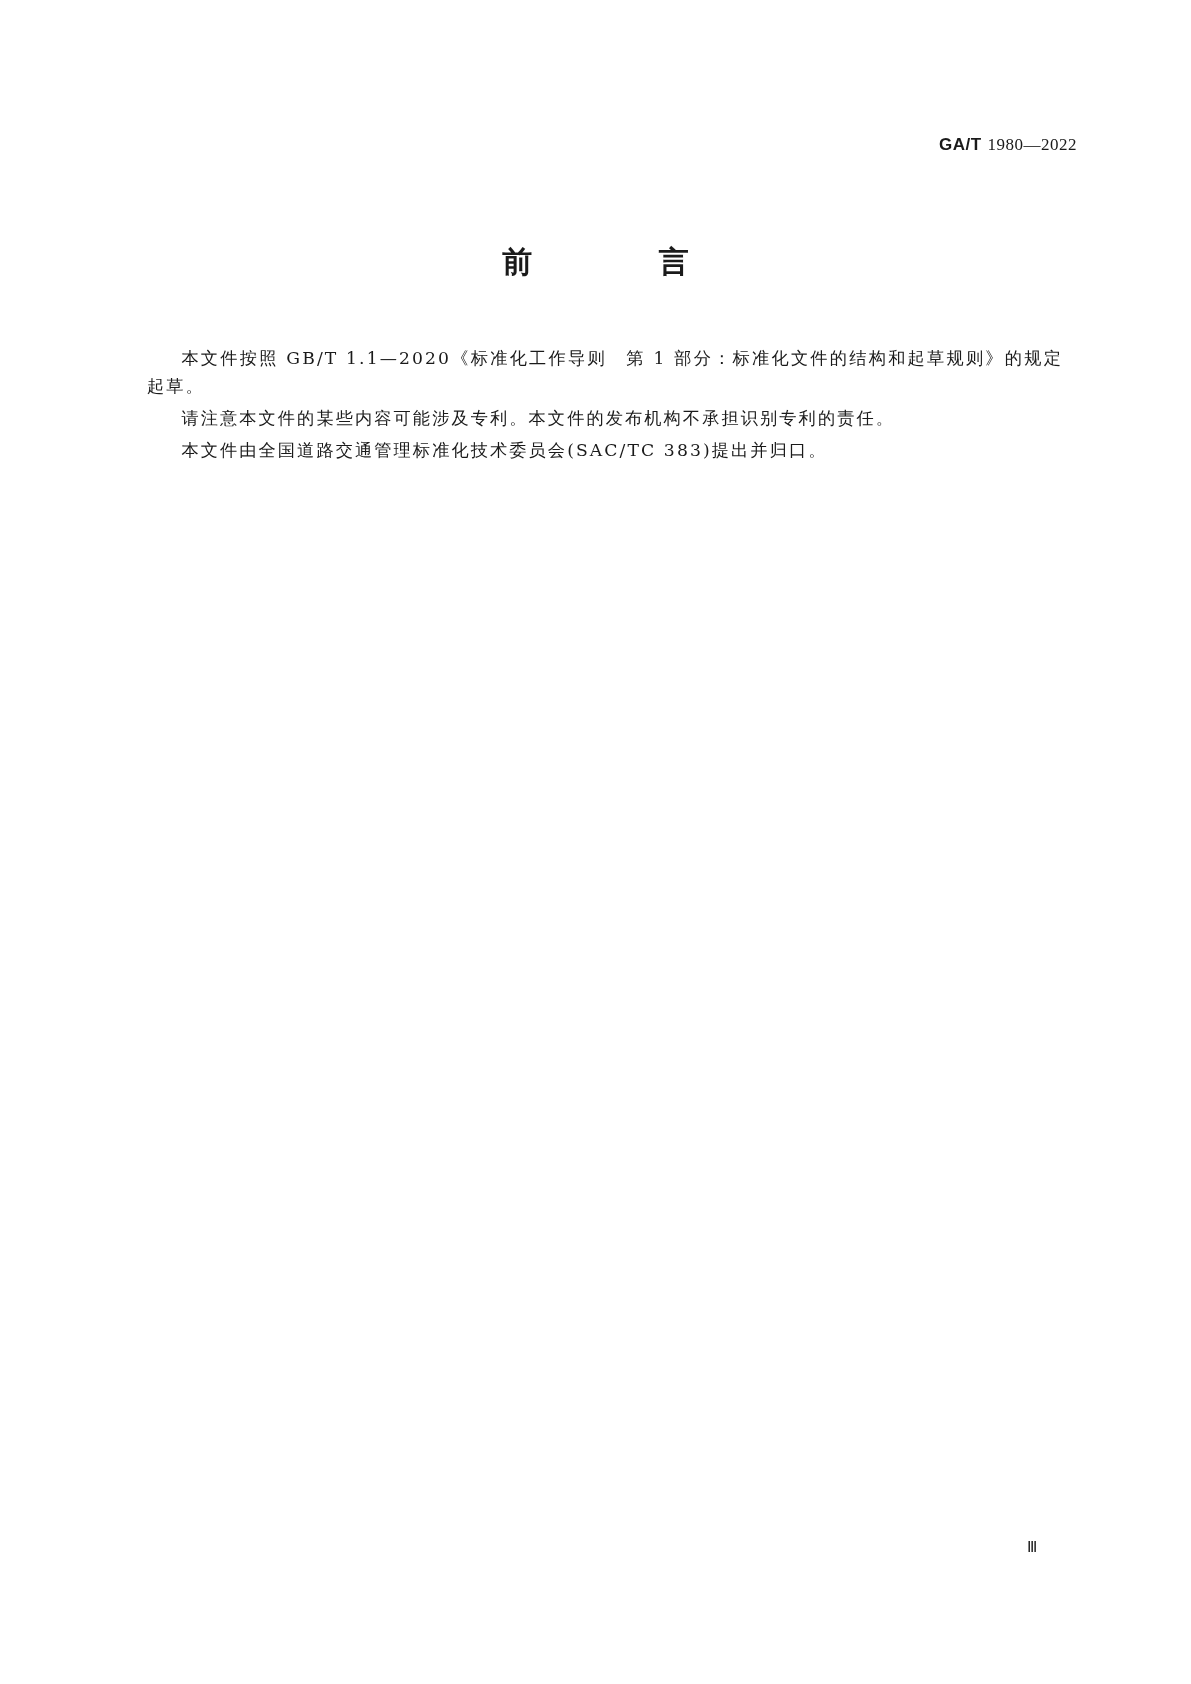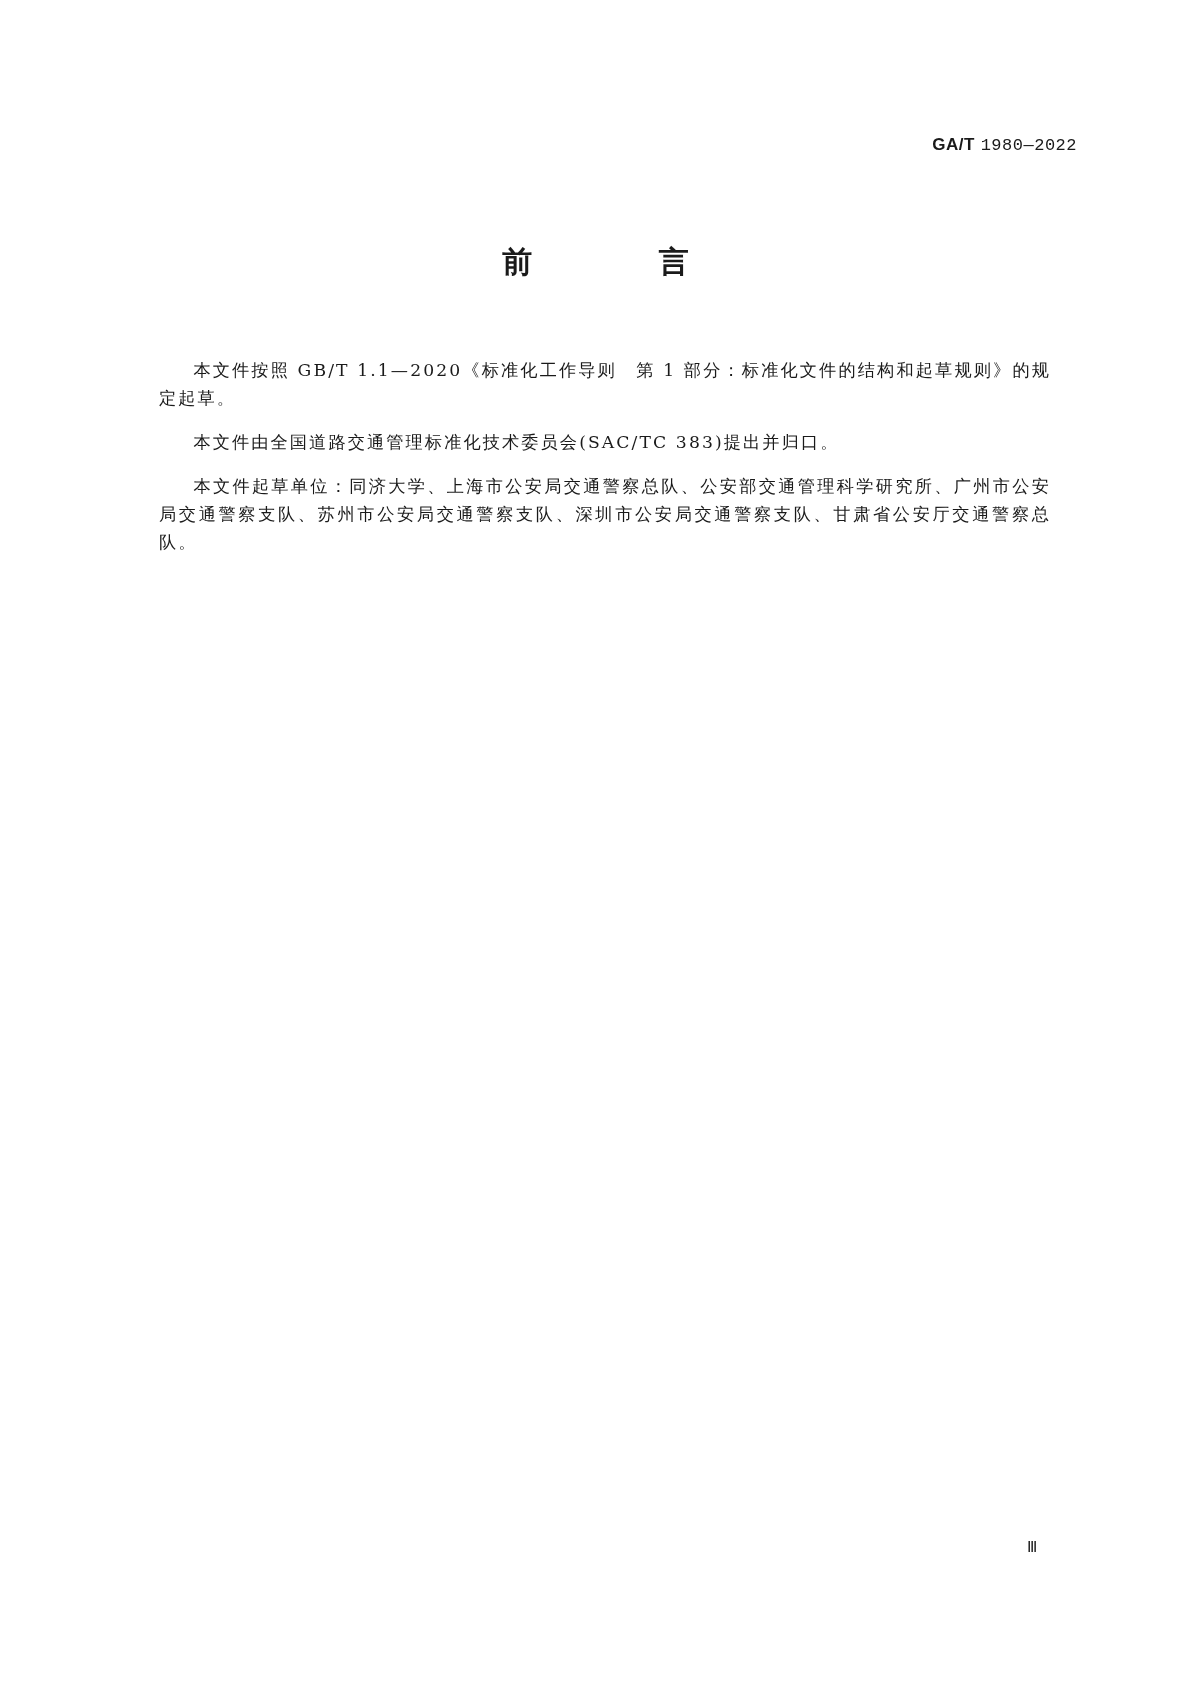--- a/index.html
+++ b/index.html
@@ -1,35 +1,35 @@
 <!DOCTYPE html>
 <html><head>
 <meta charset="utf-8">
 <style>
   html, body { margin: 0; padding: 0; background: #ffffff; }
   body { width: 1191px; height: 1684px; position: relative; overflow: hidden;
          font-family: "DejaVu Serif", "Liberation Serif", serif; color: #1a1a1a; }
   .header-code { position: absolute; top: 134px; right: 114px; font-size: 17px; letter-spacing: 0.5px; }
   .header-code .prefix { font-family: Liberation Sans, sans-serif; font-weight: bold; }
-  .header-code .num { font-family: Liberation Mono, monospace; }
+  .header-code .num { font-family: Liberation Serif, serif; }
   .title { position: absolute; top: 242px; left: 0; width: 1191px; text-align: center;
            font-family: "DejaVu Sans", sans-serif; font-weight: bold; font-size: 30px; letter-spacing: 58px; text-indent: 58px; }
   .body { position: absolute; top: 340px; left: 143px; width: 924px; font-size: 17.2px; line-height: 28px; letter-spacing: 2.1px; }
-  .body p { margin: 16px; text-indent: 2em; text-align: justify; }
+  .body p { margin: 4px; text-indent: 2em; text-align: justify; }
   .page-number { position: absolute; top: 1538px; left: 1027px; font-family: "Liberation Serif", serif; font-size: 15px; }
 </style>
 </head>
 <body>
 
 <div class="header-code">
   <span class="prefix">GA/T</span>
   <span class="num">1980—2022</span>
 </div>
 
 <div class="title">前 言</div>
 
 <div class="body">
   <p>本文件按照 GB/T 1.1—2020《标准化工作导则　第 1 部分：标准化文件的结构和起草规则》的规定起草。</p>
+  <p>请注意本文件的某些内容可能涉及专利。本文件的发布机构不承担识别专利的责任。</p>
   <p>本文件由全国道路交通管理标准化技术委员会(SAC/TC 383)提出并归口。</p>
-  <p>本文件起草单位：同济大学、上海市公安局交通警察总队、公安部交通管理科学研究所、广州市公安局交通警察支队、苏州市公安局交通警察支队、深圳市公安局交通警察支队、甘肃省公安厅交通警察总队。</p>
 </div>
 
 <div class="page-number">Ⅲ</div>
 
 </body></html>

